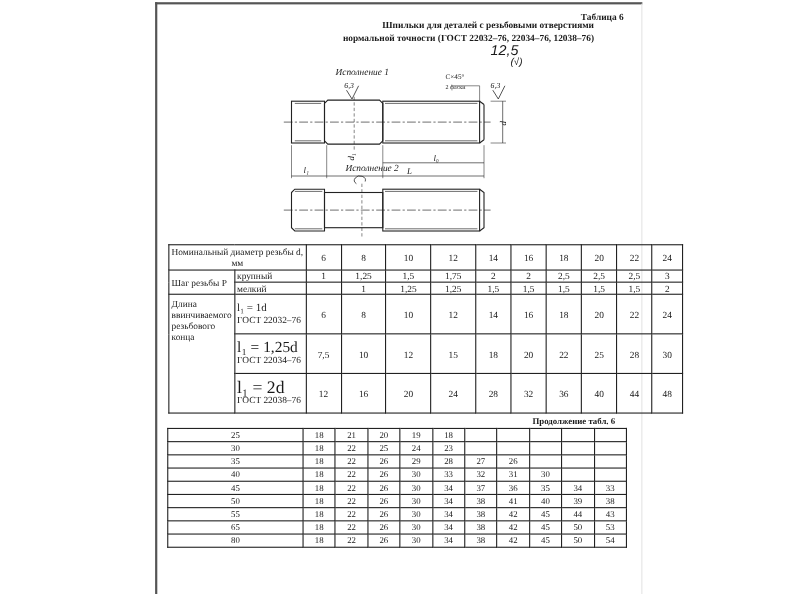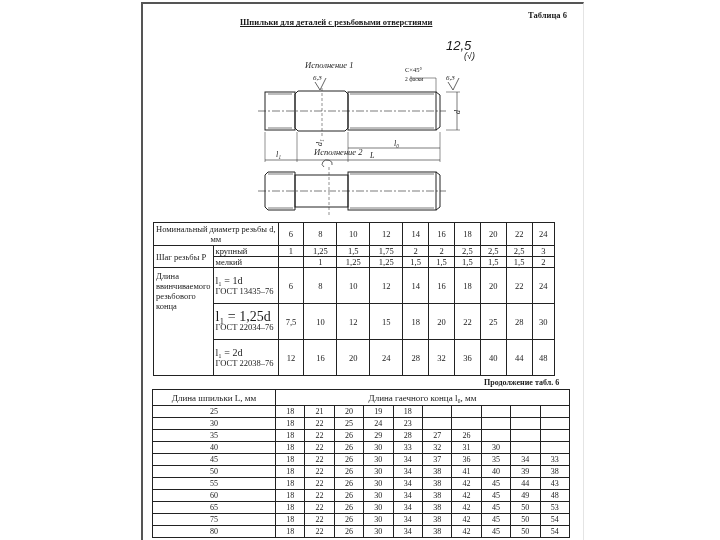--- a/index.html
+++ b/index.html
@@ -1,48 +1,49 @@
 <!DOCTYPE html>
 <html><head>
 <meta charset="utf-8">
 <style>
   html, body { margin: 0; padding: 0; background: #ffffff; }
   body { width: 720px; height: 540px; position: relative; overflow: hidden;
          font-family: "Liberation Serif", "DejaVu Serif", serif; color: #1a1a1a; }
   .page-frame { position: absolute; left: 141px; top: 2px; width: 443px; height: 545px;
                 border-left: 2px solid #555; border-top: 2px solid #555; border-right: 1px solid #e4e4e4; box-sizing: border-box; }
   .table-label { position: absolute; top: 10px; left: 528px; font-size: 8.5px; font-weight: bold; }
-  .title { position: absolute; top: 16px; left: 240px; width: 300px; text-align: left;
-           font-size: 8.5px; font-weight: bold; line-height: 12px; text-decoration: underline; }
+  .title { position: absolute; top: 16px; left: 240px; width: 300px; text-align: right;
+           font-size: 8.5px; font-weight: bold; line-height: 12px; }
   .roughness { position: absolute; left: 446px; top: 38px; font-size: 13px; font-style: italic; font-family: Liberation Sans, sans-serif; }
   .roughness .mark { position: absolute; left: 18px; top: 13px; font-size: 9px; }
   .variant-label { position: absolute; font-size: 8.5px; font-style: italic; }
   svg.drawing { position: absolute; left: 250px; top: 60px; }
 
   table { border-collapse: collapse; position: absolute; font-size: 8.5px; }
   td { border: 1px solid #222; padding: 0 2px; text-align: center; vertical-align: middle; line-height: 10px; }
-  #t1 { left: 153px; top: 222px; width: 402px; border-radius: 24px; }
+  #t1 { left: 153px; top: 222px; width: 468px; border-radius: 24px; }
   #t1 td.l { text-align: left; }
   #t1 .h-head td { height: 22px; }
   #t1 .h-small td { height: 10px; }
   #t1 .h-big td { height: 35px; }
   .cont-label { position: absolute; left: 484px; top: 378px; font-size: 8px; font-weight: bold; }
   #t2 { left: 152px; top: 389px; width: 418px; }
   #t2 td { height: 11px; font-size: 8px; }
   #t2 tr.head td { height: 15px; font-size: 9px; }
   #t2 td.Lcol { width: 118px; }
 </style>
 </head>
 <body>
 
 <div class="page-frame"></div>
 
 <div class="table-label">Таблица 6</div>
 <div class="title">
   <div>Шпильки для деталей с резьбовыми отверстиями</div>
+  <div>нормальной точности (ГОСТ 22032–76, 22034–76, 12038–76)</div>
 </div>
 <div class="roughness">
   <span>12,5</span>
   <span class="mark">(√)</span>
 </div>
 
 <div class="variant-label" style="left:305px;top:60px;">Исполнение 1</div>
 <div class="variant-label" style="left:314px;top:147px;">Исполнение 2</div>
 
 <svg class="drawing" width="220" height="160" viewBox="0 0 220 160">
@@ -140,21 +141,21 @@
     <td>1,5</td>
     <td>1,5</td>
     <td>1,5</td>
     <td>1,5</td>
     <td>2</td>
   </tr>
   <tr class="h-big">
     <td class="l" rowspan="3" style="vertical-align:top;padding-top:3px;">Длина ввинчиваемого резьбового конца</td>
     <td class="l">
       <div style="font-size:10px;">l₁ = 1d</div>
-      <div>ГОСТ 13435–76</div>
+      <div>ГОСТ 22032–76</div>
     </td>
     <td>6</td>
     <td>8</td>
     <td>10</td>
     <td>12</td>
     <td>14</td>
     <td>16</td>
     <td>18</td>
     <td>20</td>
     <td>22</td>
@@ -171,45 +172,41 @@
     <td>15</td>
     <td>18</td>
     <td>20</td>
     <td>22</td>
     <td>25</td>
     <td>28</td>
     <td>30</td>
   </tr>
   <tr class="h-big">
     <td class="l">
-      <div style="font-size:10px;">l₁ = 2d</div>
+      <div style="font-size:16px;">l₁ = 2d</div>
       <div>ГОСТ 22038–76</div>
     </td>
     <td>12</td>
     <td>16</td>
     <td>20</td>
     <td>24</td>
     <td>28</td>
     <td>32</td>
     <td>36</td>
     <td>40</td>
     <td>44</td>
     <td>48</td>
   </tr>
 </tbody>
   </table>
 
 <div class="cont-label">Продолжение табл. 6</div>
 
 <table id="t2">
   <tbody id="t2-body">
-    <tr class="head">
-      <td class="Lcol">Длина шпильки L, мм</td>
-      <td colspan="10">Длина гаечного конца l₀, мм</td>
-    </tr>
   <tr>
         <td class="Lcol">25</td>
         <td>18</td>
         <td>21</td>
         <td>20</td>
         <td>19</td>
         <td>18</td>
         <td></td>
         <td></td>
         <td></td>
@@ -288,65 +285,39 @@
         <td>26</td>
         <td>30</td>
         <td>34</td>
         <td>38</td>
         <td>42</td>
         <td>45</td>
         <td>44</td>
         <td>43</td>
       </tr>
       <tr>
-        <td class="Lcol">60</td>
-        <td>18</td>
-        <td>22</td>
-        <td>26</td>
-        <td>30</td>
-        <td>34</td>
-        <td>38</td>
-        <td>42</td>
-        <td>45</td>
-        <td>49</td>
-        <td>48</td>
-      </tr>
-      <tr>
         <td class="Lcol">65</td>
         <td>18</td>
         <td>22</td>
         <td>26</td>
         <td>30</td>
         <td>34</td>
         <td>38</td>
         <td>42</td>
         <td>45</td>
         <td>50</td>
         <td>53</td>
       </tr>
       <tr>
-        <td class="Lcol">75</td>
+        <td class="Lcol">80</td>
         <td>18</td>
         <td>22</td>
         <td>26</td>
         <td>30</td>
         <td>34</td>
         <td>38</td>
         <td>42</td>
         <td>45</td>
         <td>50</td>
         <td>54</td>
       </tr>
-      <tr>
-        <td class="Lcol">80</td>
-        <td>18</td>
-        <td>22</td>
-        <td>26</td>
-        <td>30</td>
-        <td>34</td>
-        <td>38</td>
-        <td>42</td>
-        <td>45</td>
-        <td>50</td>
-        <td>54</td>
-      </tr>
     </tbody>
 </table>
 
 </body></html>

